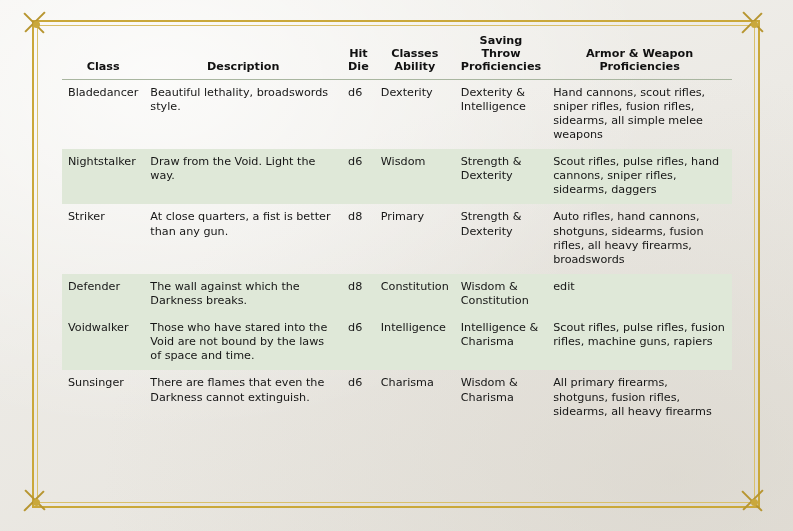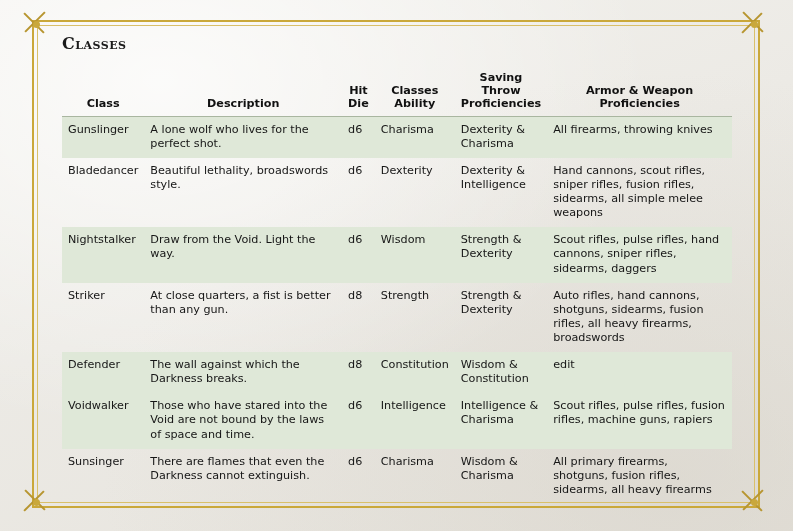--- a/index.html
+++ b/index.html
@@ -139,21 +139,20 @@
     <span class="dot"></span>
   </div>
   <div class="corner br">
     <span class="d1"></span>
     <span class="d2"></span>
     <span class="dot"></span>
   </div>
 </div>
 
 <div class="content">
-  <h2 class="section-title">Classes</h2>
 
   <table class="classes">
     <colgroup>
       <col class="col-class">
       <col class="col-desc">
       <col class="col-die">
       <col class="col-primary">
       <col class="col-saving">
       <col class="col-armor">
     </colgroup>
@@ -161,49 +160,41 @@
       <tr>
         <th>Class</th>
         <th>Description</th>
         <th>Hit Die</th>
         <th>Classes Ability</th>
         <th>Saving Throw Proficiencies</th>
         <th>Armor &amp; Weapon Proficiencies</th>
       </tr>
     </thead>
     <tbody id="classes-body">
-        <tr class="alt">
-          <td>Gunslinger</td>
-          <td>A lone wolf who lives for the perfect shot.</td>
-          <td>d6</td>
-          <td>Charisma</td>
-          <td>Dexterity &amp; Charisma</td>
-          <td>All firearms, throwing knives</td>
-        </tr>
         <tr>
           <td>Bladedancer</td>
           <td>Beautiful lethality, broadswords style.</td>
           <td>d6</td>
           <td>Dexterity</td>
           <td>Dexterity &amp; Intelligence</td>
           <td>Hand cannons, scout rifles, sniper rifles, fusion rifles, sidearms, all simple melee weapons</td>
         </tr>
         <tr class="alt">
           <td>Nightstalker</td>
           <td>Draw from the Void. Light the way.</td>
           <td>d6</td>
           <td>Wisdom</td>
           <td>Strength &amp; Dexterity</td>
           <td>Scout rifles, pulse rifles, hand cannons, sniper rifles, sidearms, daggers</td>
         </tr>
         <tr>
           <td>Striker</td>
           <td>At close quarters, a fist is better than any gun.</td>
           <td>d8</td>
-          <td>Strength</td>
+          <td>Primary</td>
           <td>Strength &amp; Dexterity</td>
           <td>Auto rifles, hand cannons, shotguns, sidearms, fusion rifles, all heavy firearms, broadswords</td>
         </tr>
         <tr class="alt">
           <td>Defender</td>
           <td>The wall against which the Darkness breaks.</td>
           <td>d8</td>
           <td>Constitution</td>
           <td>Wisdom &amp; Constitution</td>
           <td>edit</td>

